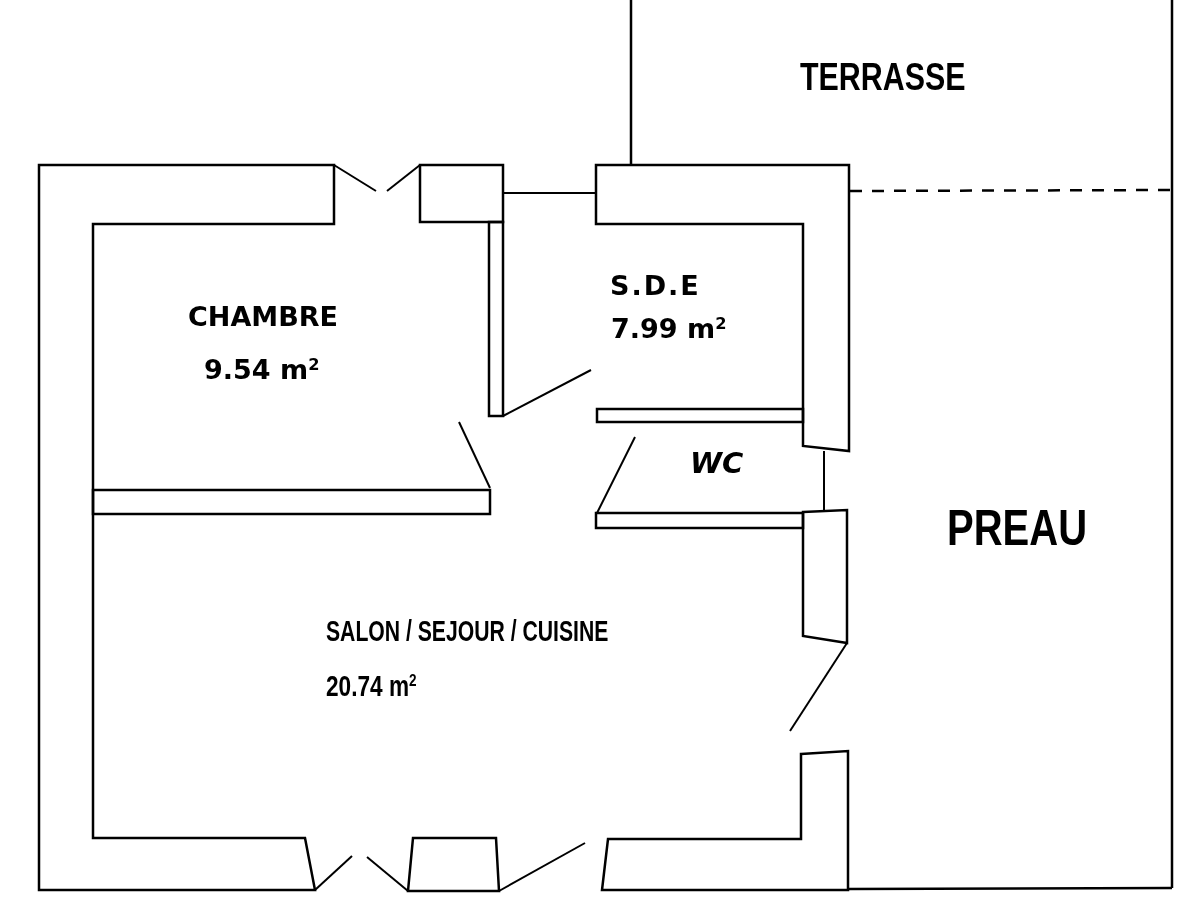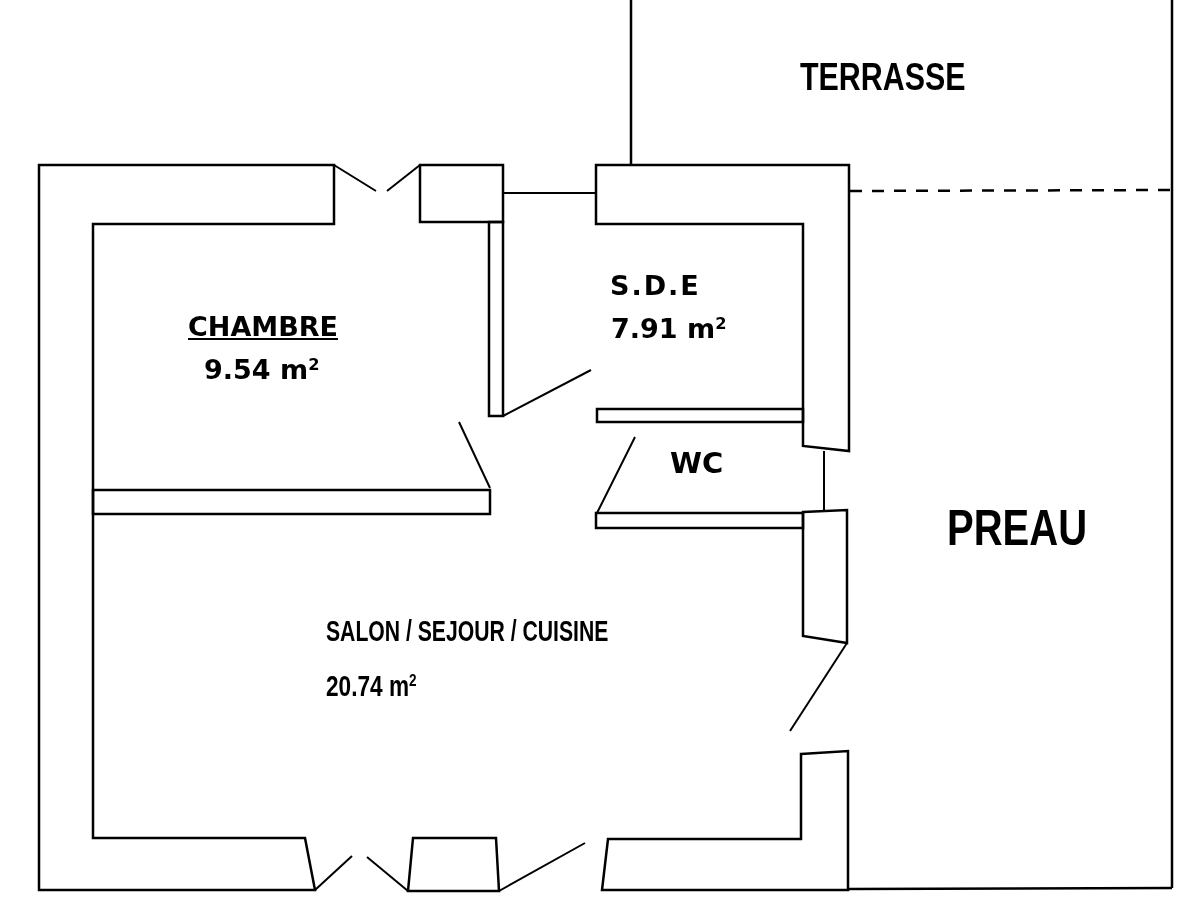--- a/index.html
+++ b/index.html
@@ -52,30 +52,30 @@
 
   <path d="M413 838 H496 L499 891 H408 Z"></path>
 
   <line x1="315" y1="890" x2="352" y2="856" stroke-width="2"></line>
   <line x1="367" y1="857" x2="408" y2="891" stroke-width="2"></line>
   <line x1="499" y1="891" x2="585" y2="843" stroke-width="2"></line>
 </svg>
 
 <div class="label cond" style="left:800px;top:56px;font-size:38px;transform:scaleX(0.8);">TERRASSE</div>
 
-<div class="label" style="left:188px;top:311px;font-size:27px;text-decoration:underline;">CHAMBRE</div>
+<div class="label" style="left:188px;top:301px;font-size:27px;">CHAMBRE</div>
 <div class="label" style="left:204px;top:354px;font-size:27px;">
   <span>9.54 m</span><sup>2</sup>
 </div>
 
 <div class="label" style="left:610px;top:270px;font-size:27px;letter-spacing:2px;text-align:center;">S.D.E</div>
 <div class="label" style="left:611px;top:313px;font-size:27px;">
-  <span>7.91 m</span><sup>2</sup>
+  <span>7.99 m</span><sup>2</sup>
 </div>
 
-<div class="label" style="left:670px;top:446px;font-size:29px;">WC</div>
+<div class="label" style="left:690px;top:446px;font-size:29px;font-style:italic;">WC</div>
 
 <div class="label cond" style="left:947px;top:499px;font-size:50px;transform:scaleX(0.8);">PREAU</div>
 
 <div class="label cond" style="left:326px;top:615px;font-size:29px;transform:scaleX(0.73);">SALON / SEJOUR / CUISINE</div>
 <div class="label cond" style="left:326px;top:670px;font-size:29px;transform:scaleX(0.78);">
   <span>20.74 m</span><sup>2</sup>
 </div>
 
 </body></html>

